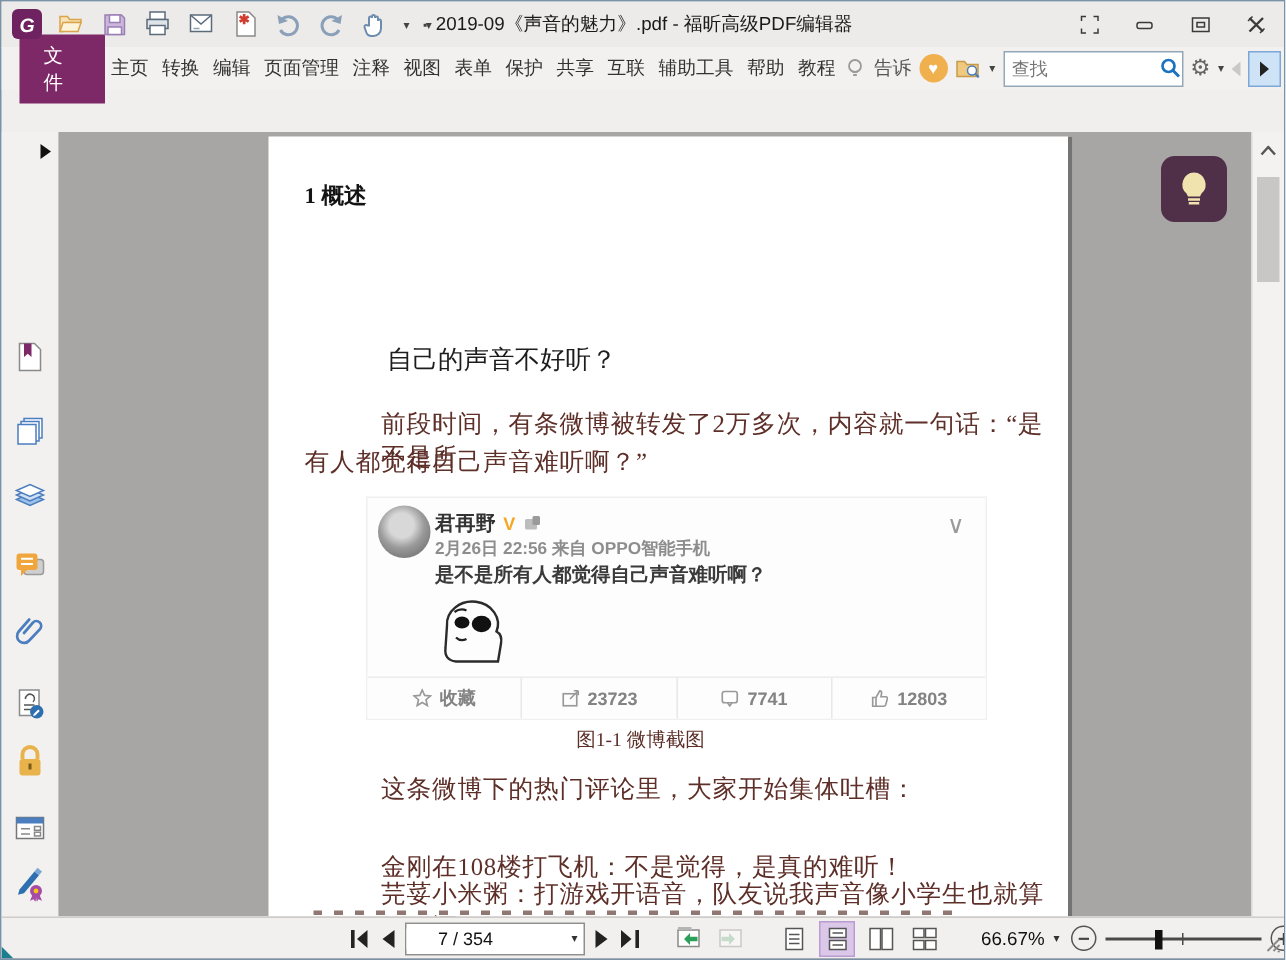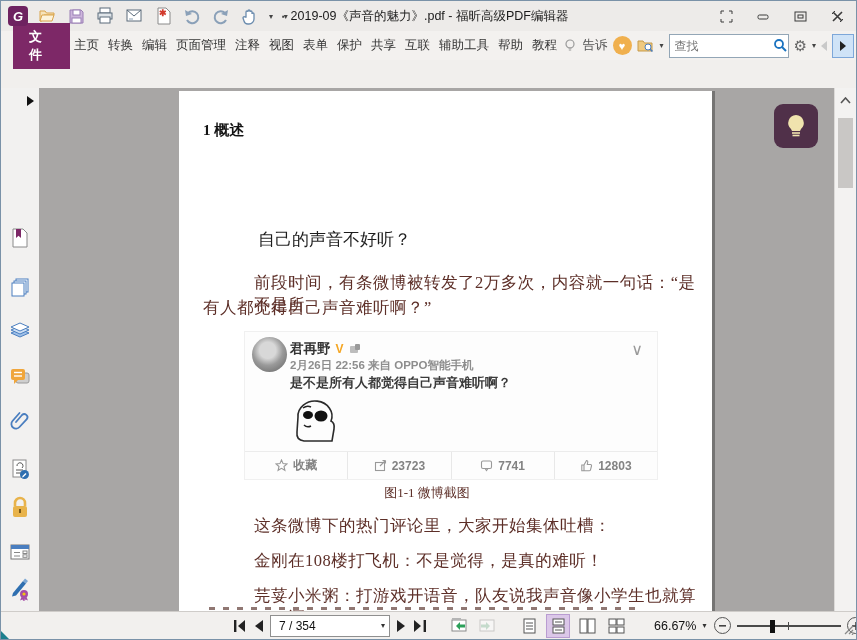--- a/index.html
+++ b/index.html
@@ -8,21 +8,21 @@
   
   .titlebar{position:absolute;left:0;top:0;width:857px;height:30px;background:#edebe9;border-bottom:1px solid #ddd9d6;display:flex;align-items:center;}
   .qat{display:flex;align-items:center;gap:9px;padding-left:7px;z-index:2;}
   .qat .ic{width:20px;height:20px;display:flex;align-items:center;justify-content:center;}
   .applogo{width:20px;height:20px;border-radius:4px;background:#6e2260;color:#fff;font-weight:bold;font-size:13px;display:flex;align-items:center;justify-content:center;font-style:italic;}
   .win-title{position:absolute;left:0;right:0;top:0;height:30px;line-height:30px;text-align:center;font-size:12.5px;color:#1a1a1a;pointer-events:none;}
   .winctrls{margin-left:auto;display:flex;align-items:center;gap:24px;padding-right:14px;z-index:2;}
   .dd{font-size:8px;color:#444;}
   
   .menubar{position:absolute;left:0;top:30px;width:857px;height:29px;background:#f3f1ef;display:flex;align-items:center;}
-  .filebtn{margin-left:12px;background:#7d2867;color:#fff;font-size:13px;padding:5px 16px;cursor:pointer;font-weight:bold;}
+  .filebtn{margin-left:12px;background:#7d2867;color:#fff;font-size:13px;padding:5px 16px;cursor:pointer;}
   .mitem{font-size:12.5px;color:#333;padding:5px 4.5px;white-space:nowrap;cursor:pointer;}
   .mtools{margin-left:auto;display:flex;align-items:center;gap:5px;padding-right:4px;}
   .tellme{font-size:12.5px;color:#555;width:25px;overflow:hidden;white-space:nowrap;}
   .heartbtn{width:19px;height:19px;border-radius:50%;background:#f0b04e;color:#fff;font-size:11px;display:flex;align-items:center;justify-content:center;}
   .searchbox{display:flex;align-items:center;width:118px;height:22px;background:#fff;border:1px solid #93a6b6;gap:20px;}
   .searchbox input{flex:1;min-width:0;border:none;outline:none;font-size:12px;padding:0 5px;font-family:"Liberation Sans",sans-serif;color:#333;}
   .gear{font-size:15px;color:#666;line-height:1;}
   .chev-left{width:0;height:0;border-top:5px solid transparent;border-bottom:5px solid transparent;border-right:6px solid #c9c9c9;}
   .expandbtn{width:20px;height:22px;background:#cfe3f7;border:1px solid #7da7d9;display:flex;align-items:center;justify-content:center;}
   .chev-right{width:0;height:0;border-top:5px solid transparent;border-bottom:5px solid transparent;border-left:6px solid #222;}
@@ -64,21 +64,21 @@
   .wb-act + .wb-act{border-left:1px solid #e8e8e8;}
   
   .bulb-float{position:absolute;left:773px;top:103px;width:44px;height:44px;border-radius:9px;background:#503049;display:flex;align-items:center;justify-content:center;cursor:pointer;z-index:3;}
   .vscroll{position:absolute;right:0;top:87px;width:21px;height:523px;background:#f3f2f1;border-left:1px solid #dcdad8;}
   .vs-up{position:absolute;left:0;top:4px;width:21px;height:16px;display:flex;align-items:center;justify-content:center;cursor:pointer;}
   .vs-thumb{position:absolute;left:3px;top:30px;width:15px;height:70px;background:#c9c7c5;cursor:pointer;}
   
   .statusbar{position:absolute;left:0;top:610px;width:857px;height:30px;background:#f2f0ee;border-top:1px solid #cfccc9;border-bottom:2px solid #23233a;box-sizing:border-box;display:flex;align-items:center;}
   .sb-nav{position:absolute;left:232px;display:flex;align-items:center;gap:6px;}
   .pageinput{width:118px;height:20px;border:1px solid #8f8f8f;background:#fff;display:flex;align-items:center;}
-  .pageinput input{flex:1;min-width:0;border:none;outline:none;font-size:12px;padding:0 8px;font-family:"Liberation Sans",sans-serif;color:#111;}
+  .pageinput input{flex:1;min-width:0;border:none;outline:none;font-size:12px;padding:0 21px;font-family:"Liberation Sans",sans-serif;color:#111;}
   .pi-dd{padding:0 4px;font-size:8px;color:#333;}
   .sb-views{position:absolute;left:448px;display:flex;align-items:center;gap:8px;}
   .sb-modes{position:absolute;left:516px;display:flex;align-items:center;gap:5px;}
   .mode{width:22px;height:22px;display:flex;align-items:center;justify-content:center;border:1px solid transparent;cursor:pointer;}
   .mode.active{background:#dbc7e8;border-color:#b99cd1;}
   .sb-zoom{position:absolute;left:625px;display:flex;align-items:center;gap:6px;padding-left:28px;}
   .zoomtxt{font-size:12.5px;color:#111;}
   .zoom-dd{font-size:8px;color:#333;margin-right:2px;}
   .zbtn{width:15px;height:15px;border:1px solid #555;border-radius:50%;display:flex;align-items:center;justify-content:center;cursor:pointer;background:transparent;}
   .ztrack{position:relative;width:104px;height:14px;cursor:pointer;}
@@ -354,21 +354,21 @@
             <svg width="13" height="13" viewBox="0 0 13 13">
                 <path d="M4 6 L6.5 1.5 q1.5 0 1.2 2 l-.4 2 h3.2 q1.3.2 1 1.5 l-1 3.8 q-.3 1-1.4 1 H4 Z M4 6 H1.8 v5.8 H4 Z" fill="none" stroke="#999" stroke-width="1.1"></path>
               </svg>
             <span>12803</span>
           </div>
         </div>
       </div>
 
       <div class="doc caption">图1-1 微博截图</div>
       <div class="doc doc-body" style="left:75px;top:424px;">这条微博下的热门评论里，大家开始集体吐槽：</div>
-      <div class="doc doc-body" style="left:75px;top:459px;">金刚在108楼打飞机：不是觉得，是真的难听！</div>
+      <div class="doc doc-body" style="left:75px;top:476px;">金刚在108楼打飞机：不是觉得，是真的难听！</div>
       <div class="doc doc-body" style="left:75px;top:494px;">芫荽小米粥：打游戏开语音，队友说我声音像小学生也就算了，还</div>
       <div class="sliver"></div>
     </div>
   </div>
 
   <div class="bulb-float">
     <svg width="24" height="26" viewBox="0 0 24 26">
         <path d="M12 2 a8 8 0 0 1 5 14 l-1 2 h-8 l-1-2 a8 8 0 0 1 5-14 Z" fill="#f0e3ae"></path>
         <line x1="8" y1="20" x2="16" y2="20" stroke="#f0e3ae" stroke-width="1.6"></line>
         <line x1="8.5" y1="22.5" x2="15.5" y2="22.5" stroke="#f0e3ae" stroke-width="1.6"></line>

